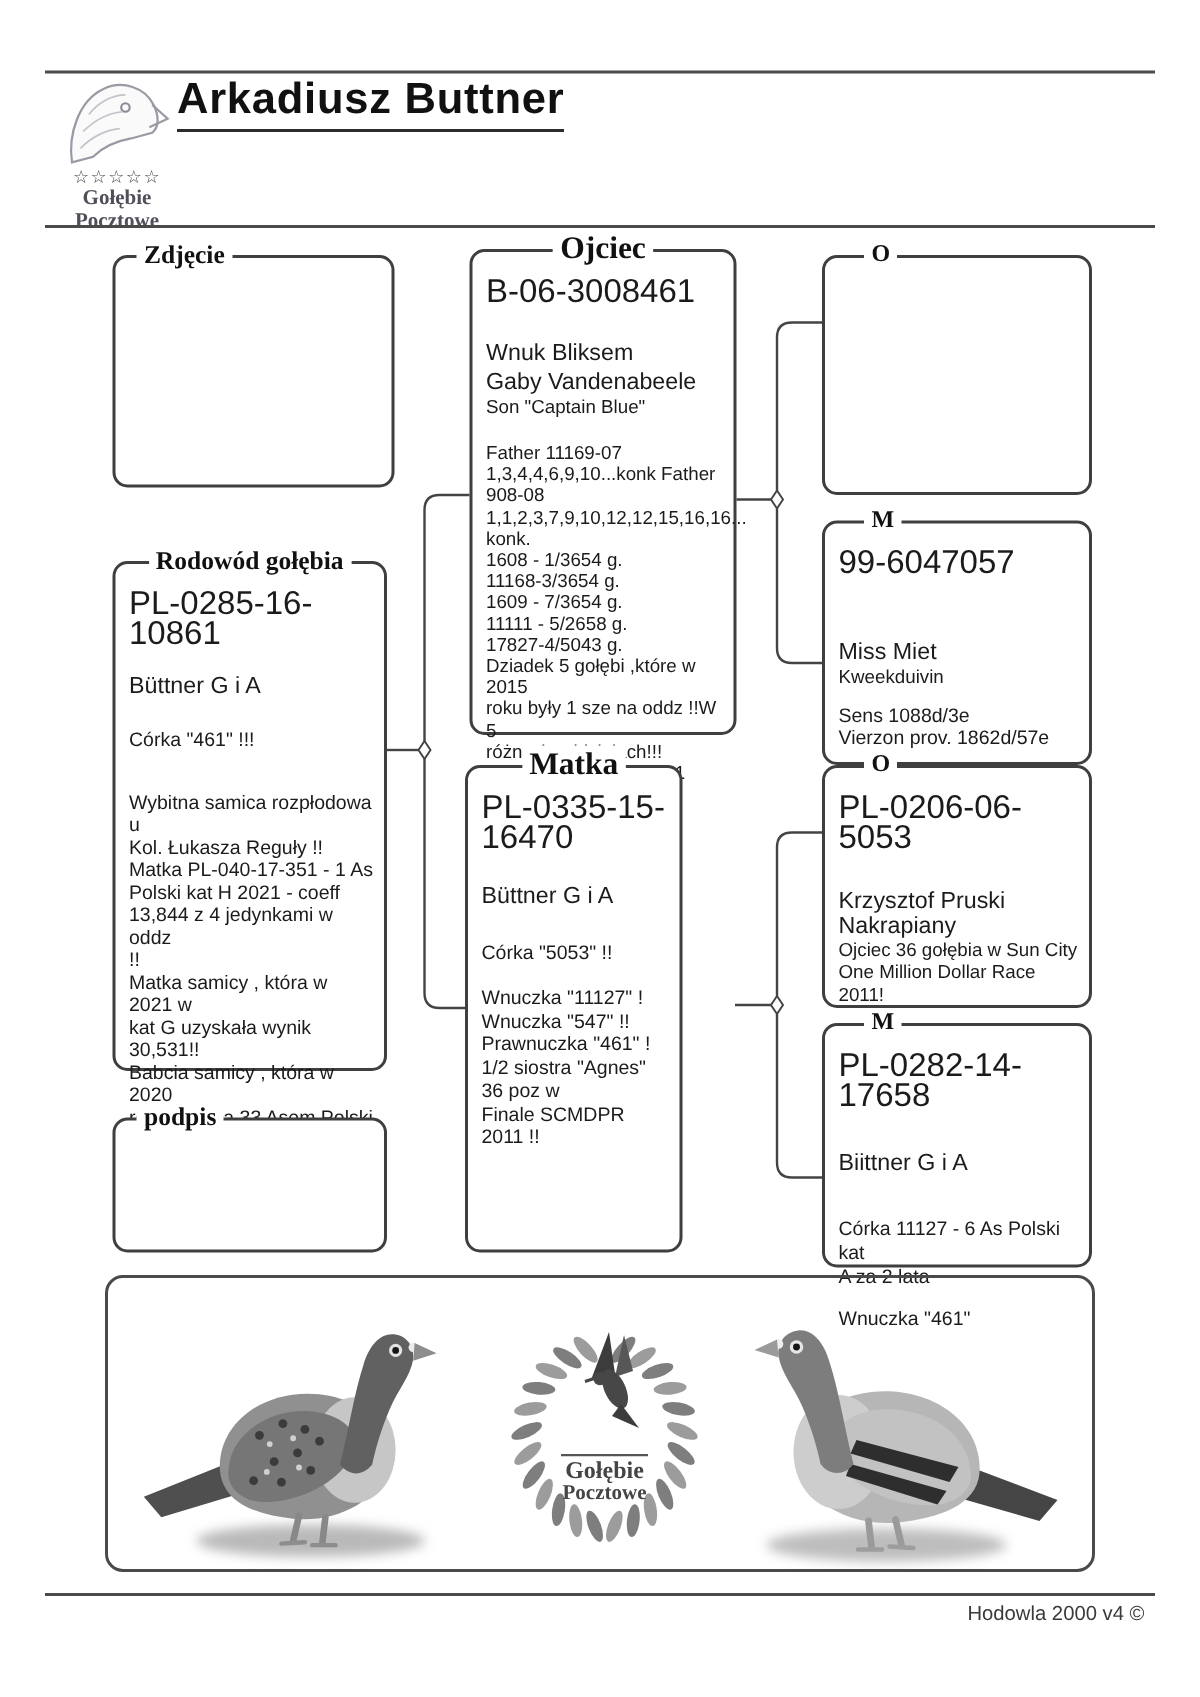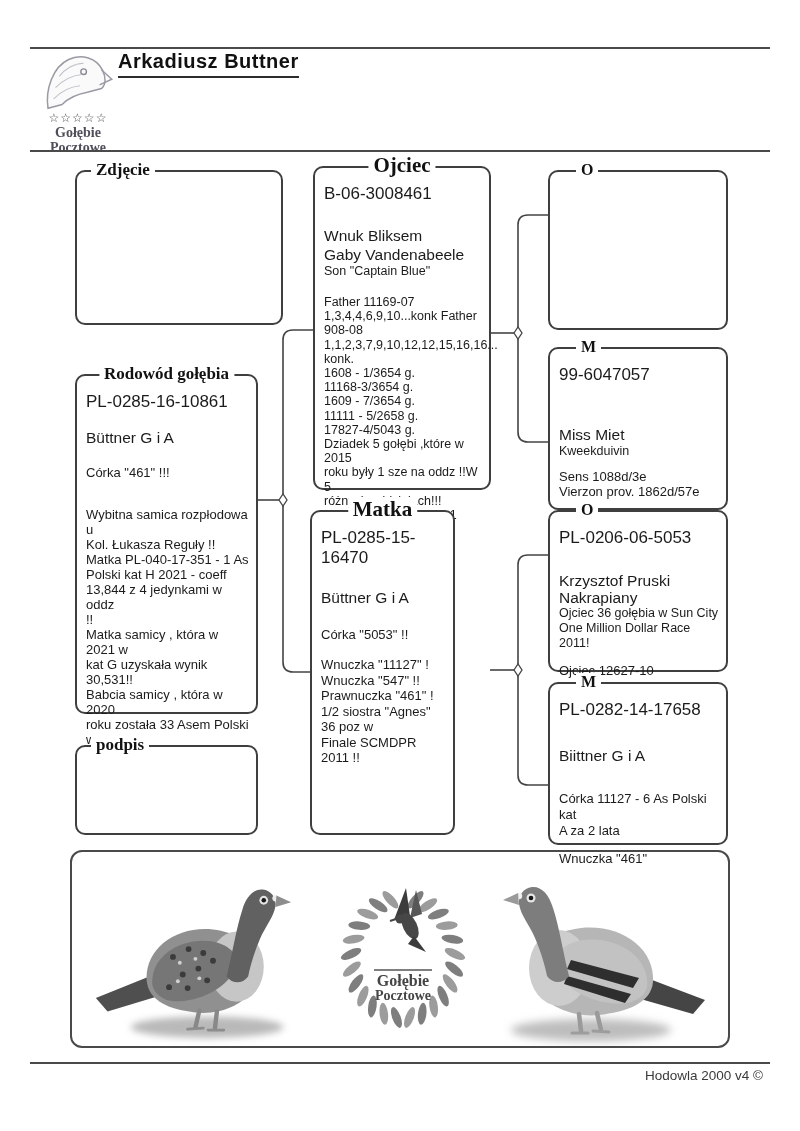--- a/index.html
+++ b/index.html
@@ -1,35 +1,35 @@
 <!DOCTYPE html>
 <html><head>
 <meta charset="utf-8">
 <style>
   html,body{margin:0;padding:0;background:#fff;}
   #page{position:relative;width:800px;height:1131px;background:#fff;overflow:hidden;
         font-family:"Liberation Sans",sans-serif;color:#1b1b1b;}
   .rule{position:absolute;left:30px;width:740px;height:2px;background:#4a4a4a;}
   
-  #owner-title{position:absolute;left:118px;top:50px;font-size:20px;font-weight:bold;color:#111;
+  #owner-title{position:absolute;left:118px;top:50px;font-size:29px;font-weight:bold;color:#111;
                border-bottom:2px solid #2c2c2c;padding-bottom:3px;letter-spacing:.5px;display:inline-block;}
   #owner-address{position:absolute;left:118px;top:94px;font-size:15px;line-height:19px;color:#222;}
   #logo{position:absolute;left:36px;top:52px;width:84px;text-align:center;}
   #logo .stars{font-size:12px;letter-spacing:1px;color:#4a4a4a;line-height:13px;}
   #logo .logo-text{font-family:"Liberation Serif",serif;font-weight:bold;font-size:14px;line-height:15px;color:#4f4f5a;}
   
   .box{position:absolute;border:2px solid #3f3f3f;border-radius:10px;background:#fff;box-sizing:border-box;}
   .legend{position:absolute;top:-11px;left:14px;background:#fff;padding:0 5px;
           font-family:"Liberation Serif",serif;font-weight:bold;font-size:16px;color:#111;white-space:nowrap;}
   .legend-center{left:50%;transform:translateX(-50%);}
   .legend-big{font-size:21px;top:-15px;}
   .legend-med{font-size:17px;top:-12px;}
   .legend-om{left:26px;}
   .content{position:absolute;left:9px;right:7px;top:0;padding-top:16px;}
-  .ring{font-size:17px;line-height:20px;}
+  .ring{font-size:22px;line-height:20px;}
   .name{font-size:15.5px;line-height:19px;white-space:pre-line;}
   .sub{font-size:12.5px;line-height:15px;white-space:pre-line;}
   .note{font-size:13px;line-height:16px;white-space:pre-line;}
   .info{font-size:12.5px;line-height:14.2px;white-space:pre-line;}
   .info-w{font-size:13px;line-height:15px;white-space:pre-line;}
   
   #banner{position:absolute;left:70px;top:850px;width:660px;height:198px;border:2px solid #4a4a4a;border-radius:12px;box-sizing:border-box;}
   .wreath-text{position:absolute;left:0;right:0;top:98px;text-align:center;
                font-family:"Liberation Serif",serif;font-weight:bold;color:#454545;}
   #footer-credit{position:absolute;right:37px;top:1068px;font-size:13.5px;color:#3a3a3a;}
@@ -73,21 +73,21 @@
       <path d="M518 664 V565 Q518 555 528 555 H548"></path>
       <path d="M518 676 V775 Q518 785 528 785 H548"></path>
     </g>
     <g fill="#fff" stroke="#444" stroke-width="1.3">
       <path d="M279 500 L283 494 L287 500 L283 506 Z"></path>
       <path d="M514 333 L518 327 L522 333 L518 339 Z"></path>
       <path d="M514 670 L518 664 L522 670 L518 676 Z"></path>
     </g>
   </svg>
 
-  <div class="box" style="left:75px;top:170px;width:208px;height:155px;">
+  <div class="box" style="left:75px;top:170px;width:188px;height:155px;">
     <span class="legend legend-med">Zdjęcie</span>
   </div>
 
   <div class="box" style="left:313px;top:166px;width:178px;height:324px;">
     <span class="legend legend-center legend-big">Ojciec</span>
     <div class="content">
       <div class="ring">B-06-3008461</div>
       <div class="name" style="margin-top:22px">Wnuk Bliksem
 Gaby Vandenabeele</div>
       <div class="sub">Son "Captain Blue"</div>
@@ -139,21 +139,21 @@
 kat G uzyskała wynik 30,531!!
 Babcia samicy , która w 2020
 roku została 33 Asem Polski w
 kat F !!!</div>
     </div>
   </div>
 
   <div class="box" style="left:310px;top:510px;width:145px;height:325px;">
     <span class="legend legend-center legend-big">Matka</span>
     <div class="content">
-      <div class="ring">PL-0285-15-16470</div>
+      <div class="ring">PL-0335-15-16470</div>
       <div class="name" style="margin-top:20px">Büttner G i A</div>
       <div class="note" style="margin-top:20px">Córka "5053" !!</div>
       <div class="info-w" style="margin-top:14px;line-height:15.5px">Wnuczka "11127" !
 Wnuczka "547" !!
 Prawnuczka "461" !
 1/2 siostra "Agnes"   36 poz w
 Finale SCMDPR 2011 !!</div>
     </div>
   </div>
 

